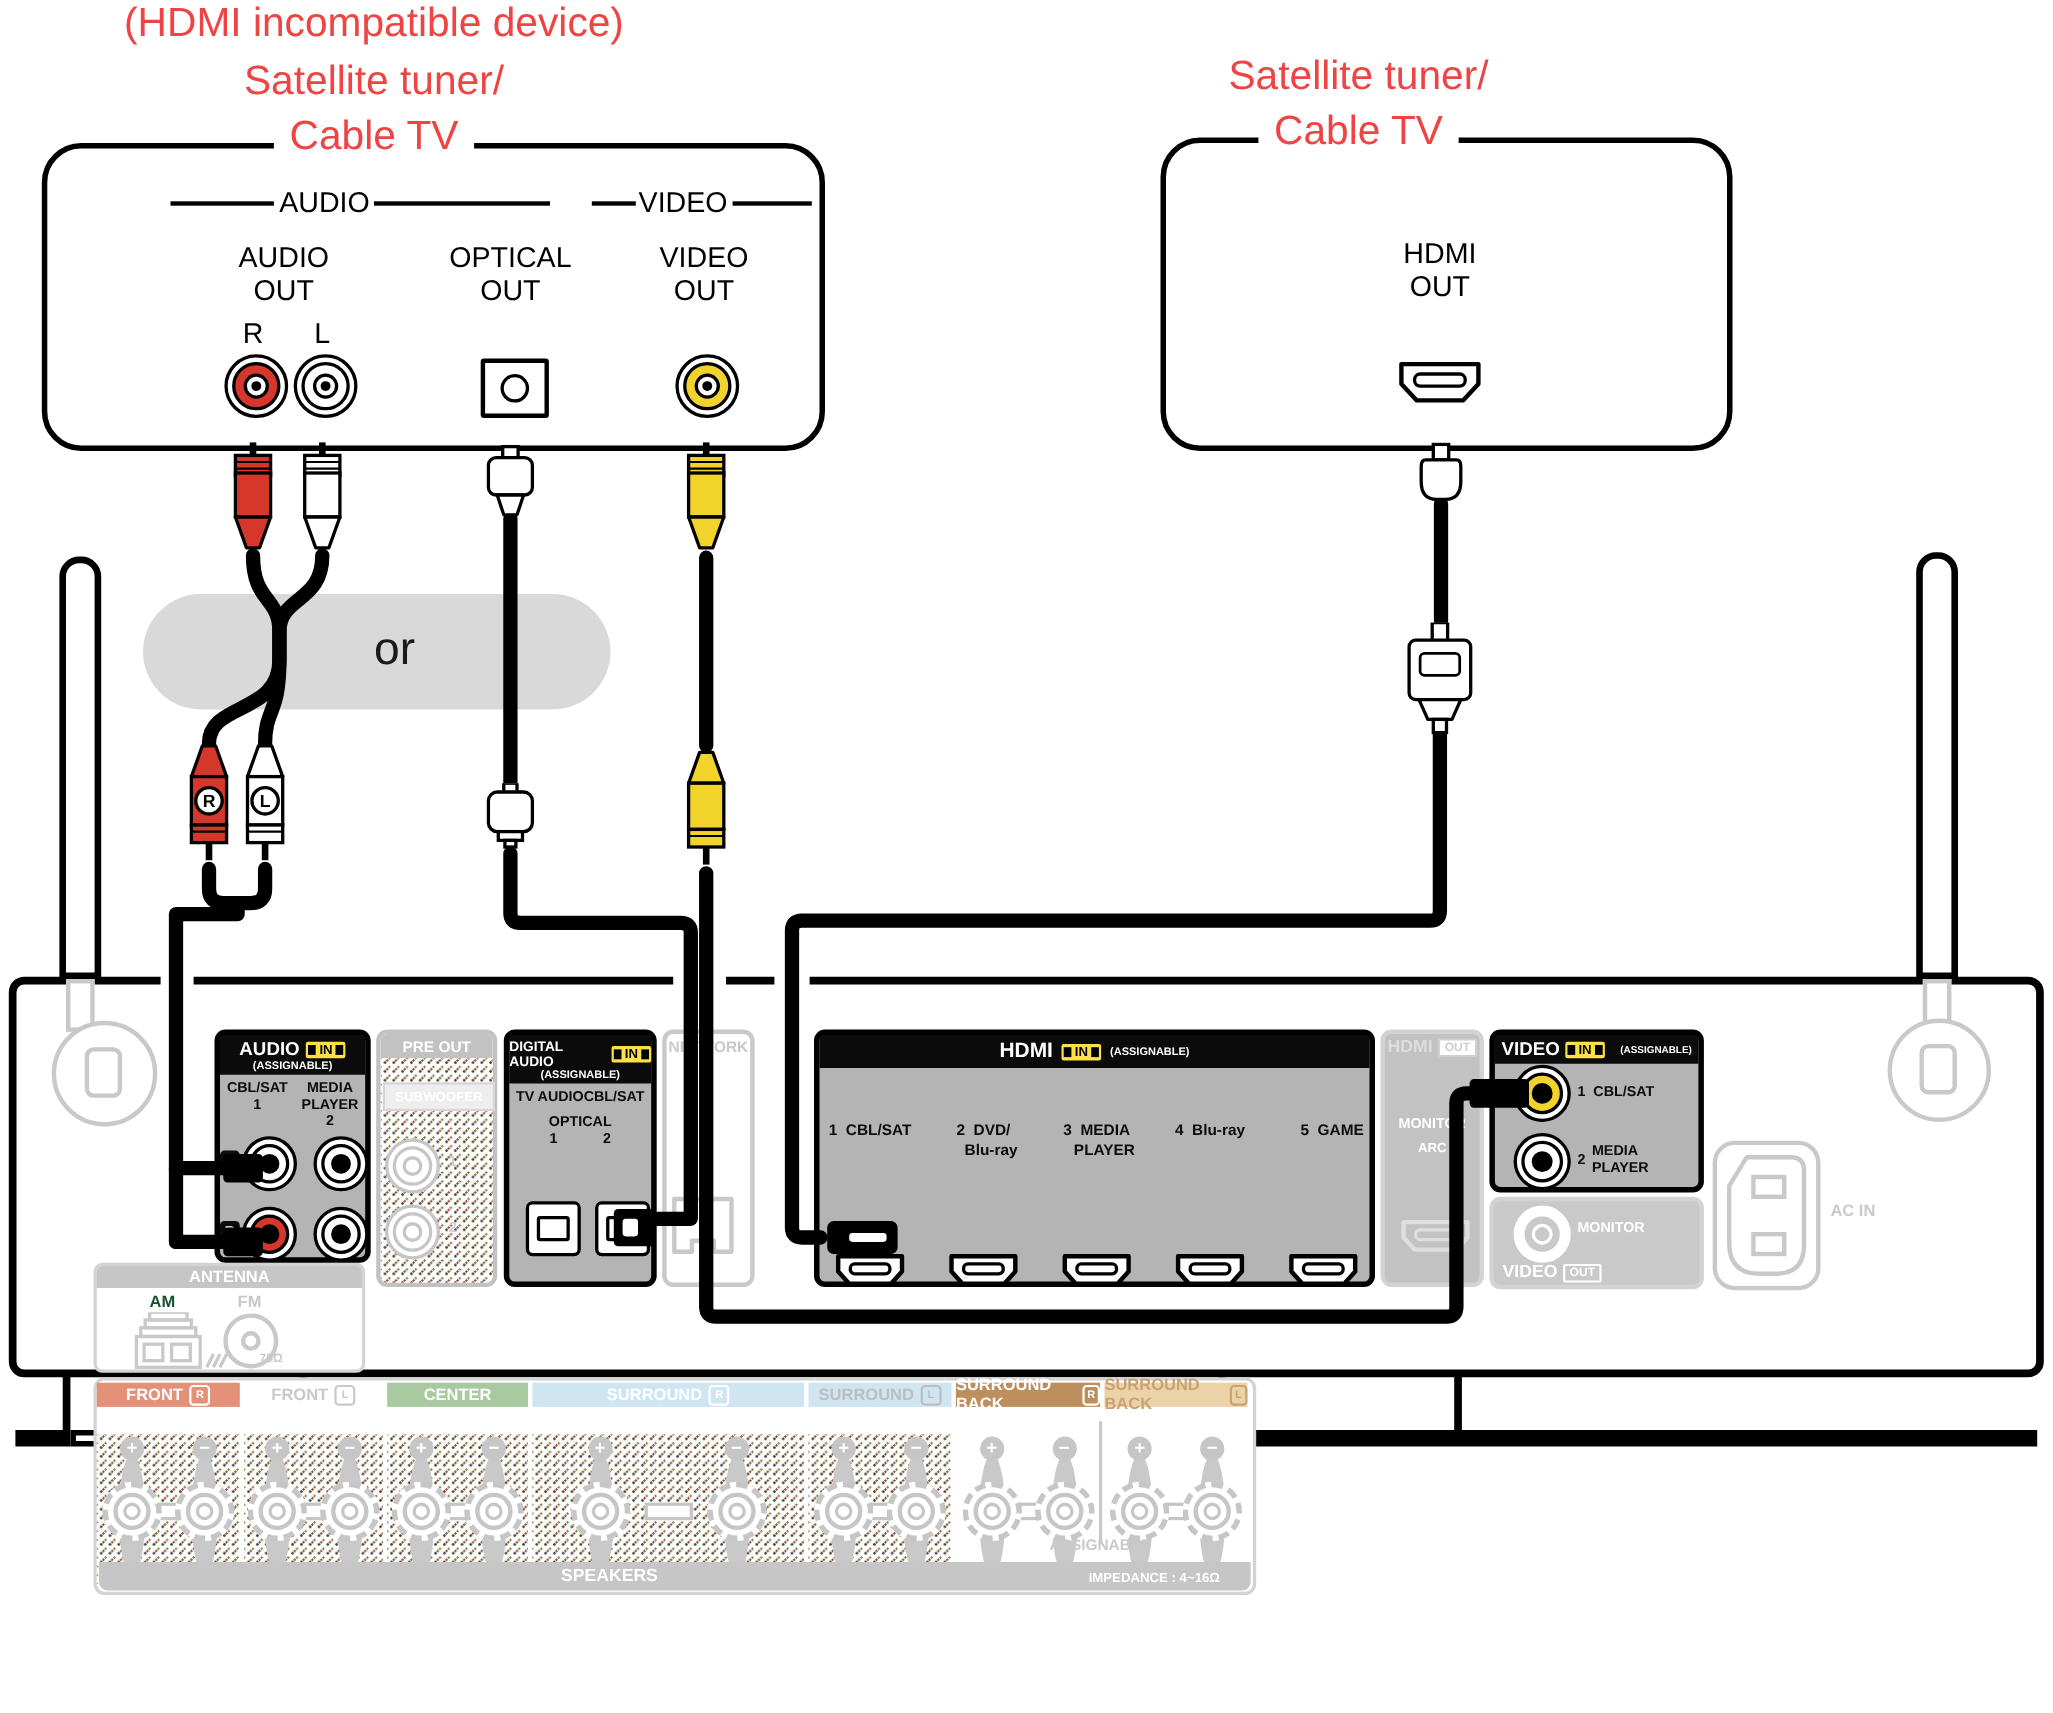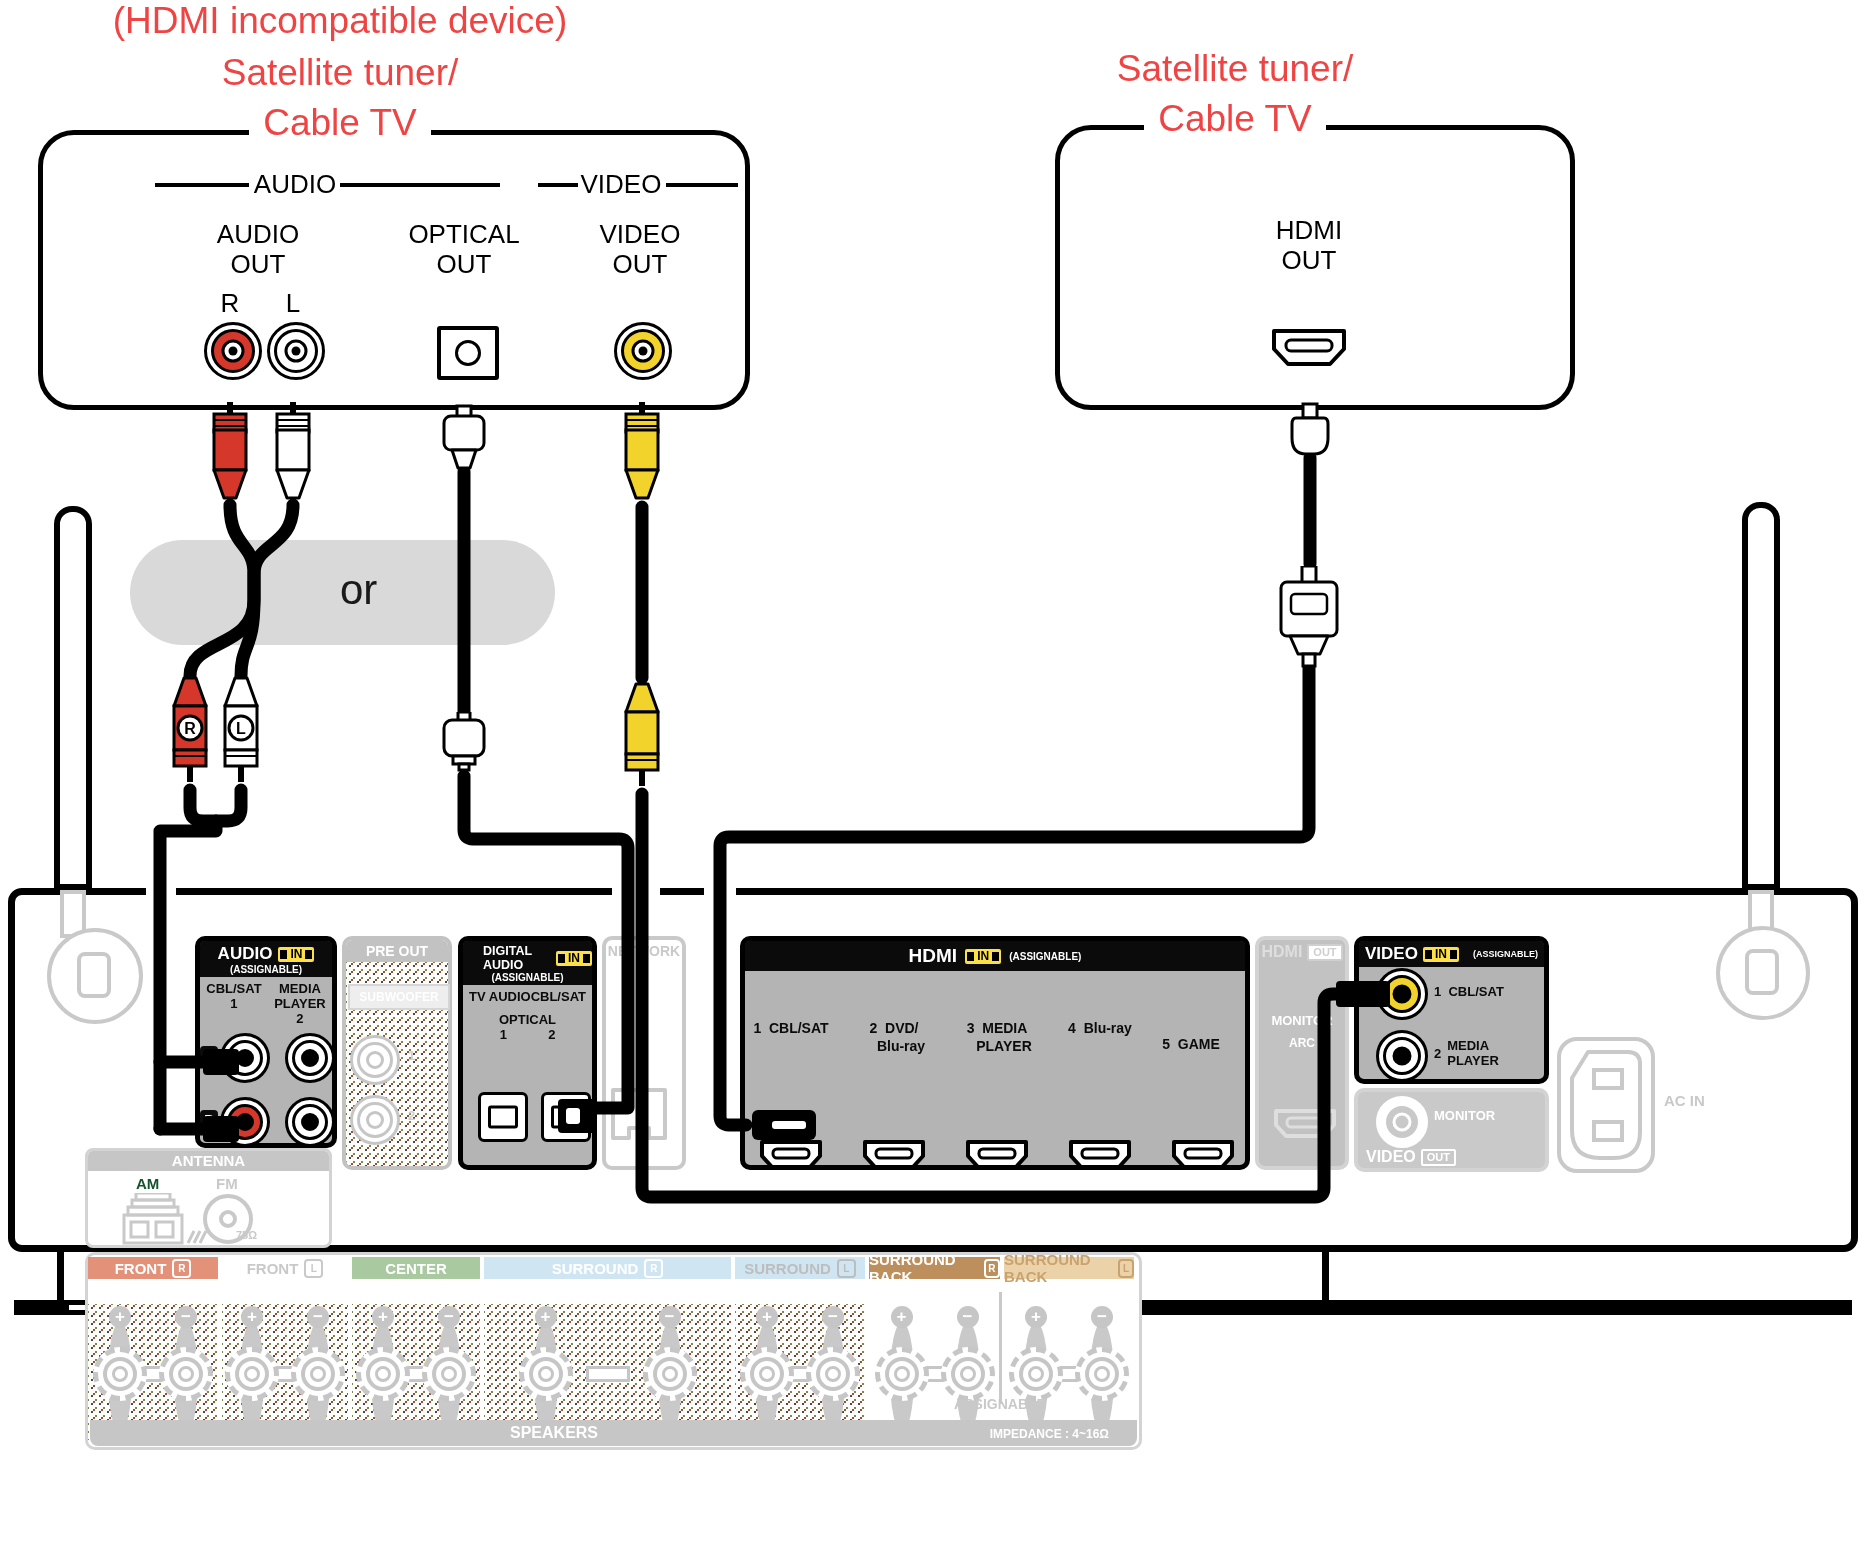--- a/index.html
+++ b/index.html
@@ -202,21 +202,21 @@
   <div class="abs jlabel-g" style="left:408px;top:1048px;z-index:11;">1</div>
   <div class="abs gjack" style="left:350px;top:1095px;width:44px;height:44px;z-index:11;">
     <div class="c1" style="width:30px;height:30px;">
         <div class="c2" style="width:12px;height:12px;"></div>
       </div>
     </div>
   <div class="abs jlabel-g" style="left:408px;top:1108px;z-index:11;">2</div>
 
   <div class="abs blk" style="left:458px;top:936px;width:139px;height:234px;box-sizing:border-box;z-index:10;">
     <div class="bandblk" style="padding:3px 0 2px;">
-      <div style="display:flex;align-items:center;gap:4px;margin-left:20px;">
+      <div style="display:flex;align-items:center;gap:4px;">
         <span style="font-weight:bold;font-size:12.5px;">DIGITAL AUDIO</span>
         <span class="badge-in">
             <span>IN</span>
           </span>
       </div>
       <div class="ctr assign">(ASSIGNABLE)</div>
     </div>
     <div style="display:flex;justify-content:space-between;padding:4px 6px 0;">
       <span class="jlabel">TV AUDIO</span>
       <span class="jlabel">CBL/SAT</span>
@@ -263,21 +263,21 @@
         <div class="abs ctr" style="left: 202px; top: 48px; width: 100px;"><span class="jlabel" style="font-size:14px;">3&nbsp;&nbsp;MEDIA<br><span style="margin-left:14px;">PLAYER</span></span></div>
         <svg width="64" height="32" viewBox="0 0 64 32" style="position: absolute; left: 220px; top: 168px;">
           <path d="M3,3 H61 V17 L51,28 H13 L3,17 Z" fill="#fff" stroke="#000" stroke-width="4" stroke-linejoin="round"></path>
           <rect x="14" y="10" width="36" height="9" rx="4" fill="#fff" stroke="#000" stroke-width="3"></rect>
         </svg>
         <div class="abs ctr" style="left: 305px; top: 48px; width: 100px;"><span class="jlabel" style="font-size:14px;">4&nbsp;&nbsp;Blu-ray</span></div>
         <svg width="64" height="32" viewBox="0 0 64 32" style="position: absolute; left: 323px; top: 168px;">
           <path d="M3,3 H61 V17 L51,28 H13 L3,17 Z" fill="#fff" stroke="#000" stroke-width="4" stroke-linejoin="round"></path>
           <rect x="14" y="10" width="36" height="9" rx="4" fill="#fff" stroke="#000" stroke-width="3"></rect>
         </svg>
-        <div class="abs ctr" style="left: 396px; top: 48px; width: 100px; margin-top: 16px;"><span class="jlabel" style="font-size:14px;">5&nbsp;&nbsp;GAME</span></div>
+        <div class="abs ctr" style="left: 416px; top: 48px; width: 100px;"><span class="jlabel" style="font-size:14px;">5&nbsp;&nbsp;GAME</span></div>
         <svg width="64" height="32" viewBox="0 0 64 32" style="position: absolute; left: 426px; top: 168px;">
           <path d="M3,3 H61 V17 L51,28 H13 L3,17 Z" fill="#fff" stroke="#000" stroke-width="4" stroke-linejoin="round"></path>
           <rect x="14" y="10" width="36" height="9" rx="4" fill="#fff" stroke="#000" stroke-width="3"></rect>
         </svg>
       </div>
   </div>
 
   <div class="abs blk-gray2" style="left:1255px;top:936px;width:94px;height:234px;box-sizing:border-box;z-index:10;">
     <div style="display:flex;align-items:center;justify-content:center;gap:5px;padding-top:3px;">
       <span style="font-weight:bold;font-size:16px;color:#dedede;">HDMI</span>

